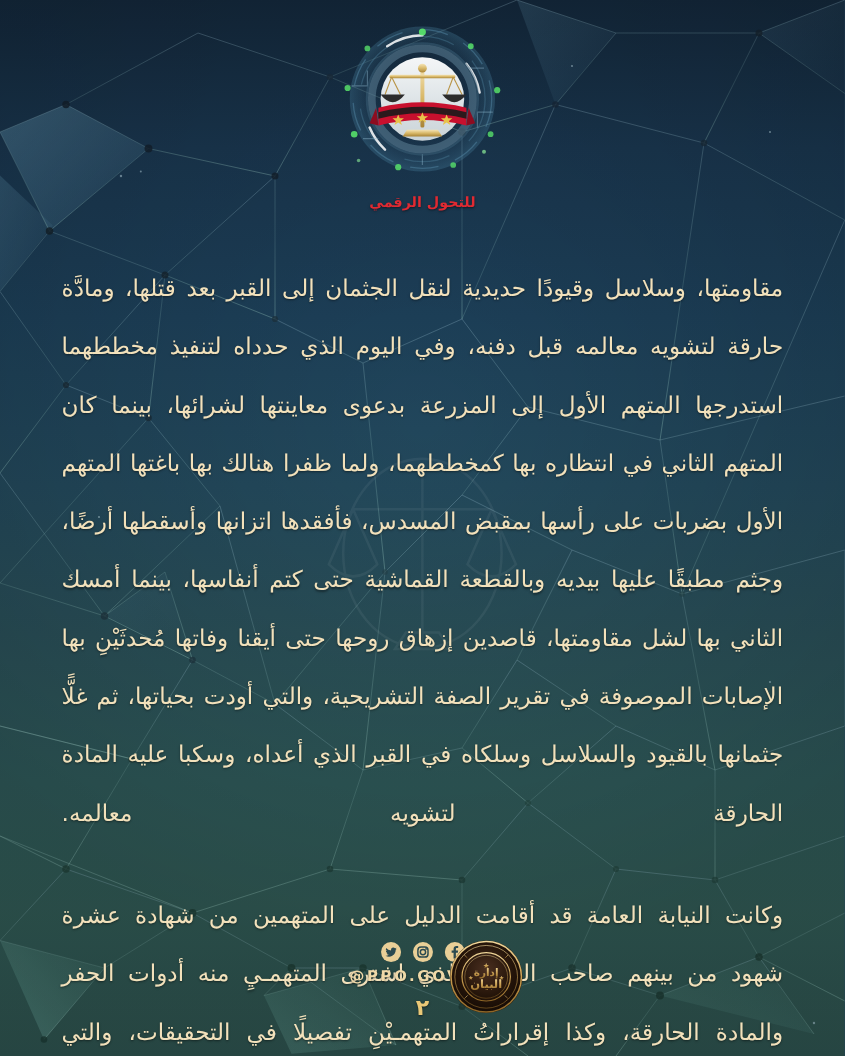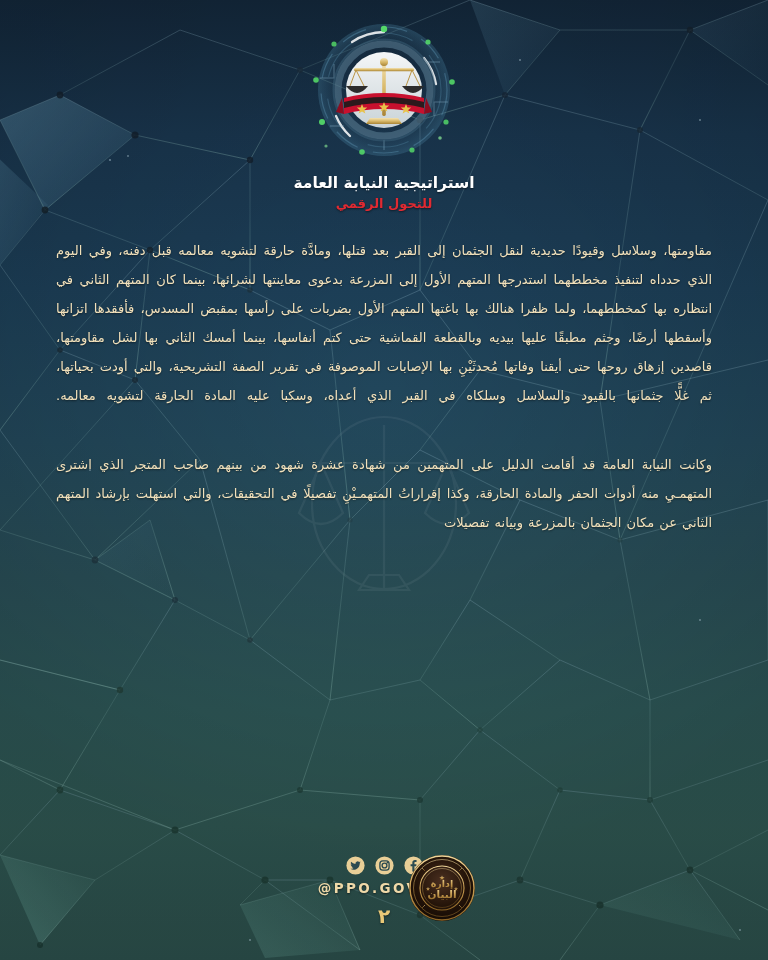--- a/index.html
+++ b/index.html
@@ -94,22 +94,22 @@
 
   
   .content {
     position:absolute;
     left:56px; right:56px;
     top:236px;
     bottom:108px;
   }
   .para {
     color:#f2e1bb;
-    font-size:13px;
-    line-height:29px;
+    font-size:21px;
+    line-height:53px;
     text-align:justify;
     text-align-last:justify;
     direction:rtl;
     text-shadow:0 1px 2px rgba(0,0,0,.45);
     word-spacing:1px;
   }
   .para.p2 {
     margin-top:40px;
     text-align-last:right;
   }
@@ -366,21 +366,20 @@
           <g fill="#e8c24a">
             <polygon points="62,86 63.4,89.6 67.2,89.6 64.2,92 65.4,95.6 62,93.4 58.6,95.6 59.8,92 56.8,89.6 60.6,89.6"></polygon>
             <polygon points="84,84 85.4,87.6 89.2,87.6 86.2,90 87.4,93.6 84,91.4 80.6,93.6 81.8,90 78.8,87.6 82.6,87.6"></polygon>
             <polygon points="106,86 107.4,89.6 111.2,89.6 108.2,92 109.4,95.6 106,93.4 102.6,95.6 103.8,92 100.8,89.6 104.6,89.6"></polygon>
           </g>
         </g>
       </svg>
     </div>
 
     <div class="brand-lines">
-      <div class="brand-main">استراتيجية النيابة العامة</div>
       <div class="brand-sub">للتحول الرقمي</div>
     </div>
   </div>
 
   <div class="content">
     <p class="para p1">مقاومتها، وسلاسل وقيودًا حديدية لنقل الجثمان إلى القبر بعد قتلها، ومادَّة حارقة لتشويه معالمه قبل دفنه، وفي اليوم الذي حدداه لتنفيذ مخططهما استدرجها المتهم الأول إلى المزرعة بدعوى معاينتها لشرائها، بينما كان المتهم الثاني في انتظاره بها كمخططهما، ولما ظفرا هنالك بها باغتها المتهم الأول بضربات على رأسها بمقبض المسدس، فأفقدها اتزانها وأسقطها أرضًا، وجثم مطبقًا عليها بيديه وبالقطعة القماشية حتى كتم أنفاسها، بينما أمسك الثاني بها لشل مقاومتها، قاصدين إزهاق روحها حتى أيقنا وفاتها مُحدثَيْنِ بها الإصابات الموصوفة في تقرير الصفة التشريحية، والتي أودت بحياتها، ثم غلًّا جثمانها بالقيود والسلاسل وسلكاه في القبر الذي أعداه، وسكبا عليه المادة الحارقة لتشويه معالمه.</p>
     <p class="para p2">وكانت النيابة العامة قد أقامت الدليل على المتهمين من شهادة عشرة شهود من بينهم صاحب المتجر الذي اشترى المتهمـيِ منه أدوات الحفر والمادة الحارقة، وكذا إقراراتُ المتهمـيْنِ تفصيلًا في التحقيقات، والتي استهلت بإرشاد المتهم الثاني عن مكان الجثمان بالمزرعة وبيانه تفصيلات</p>
   </div>
 
   <div class="footer">

